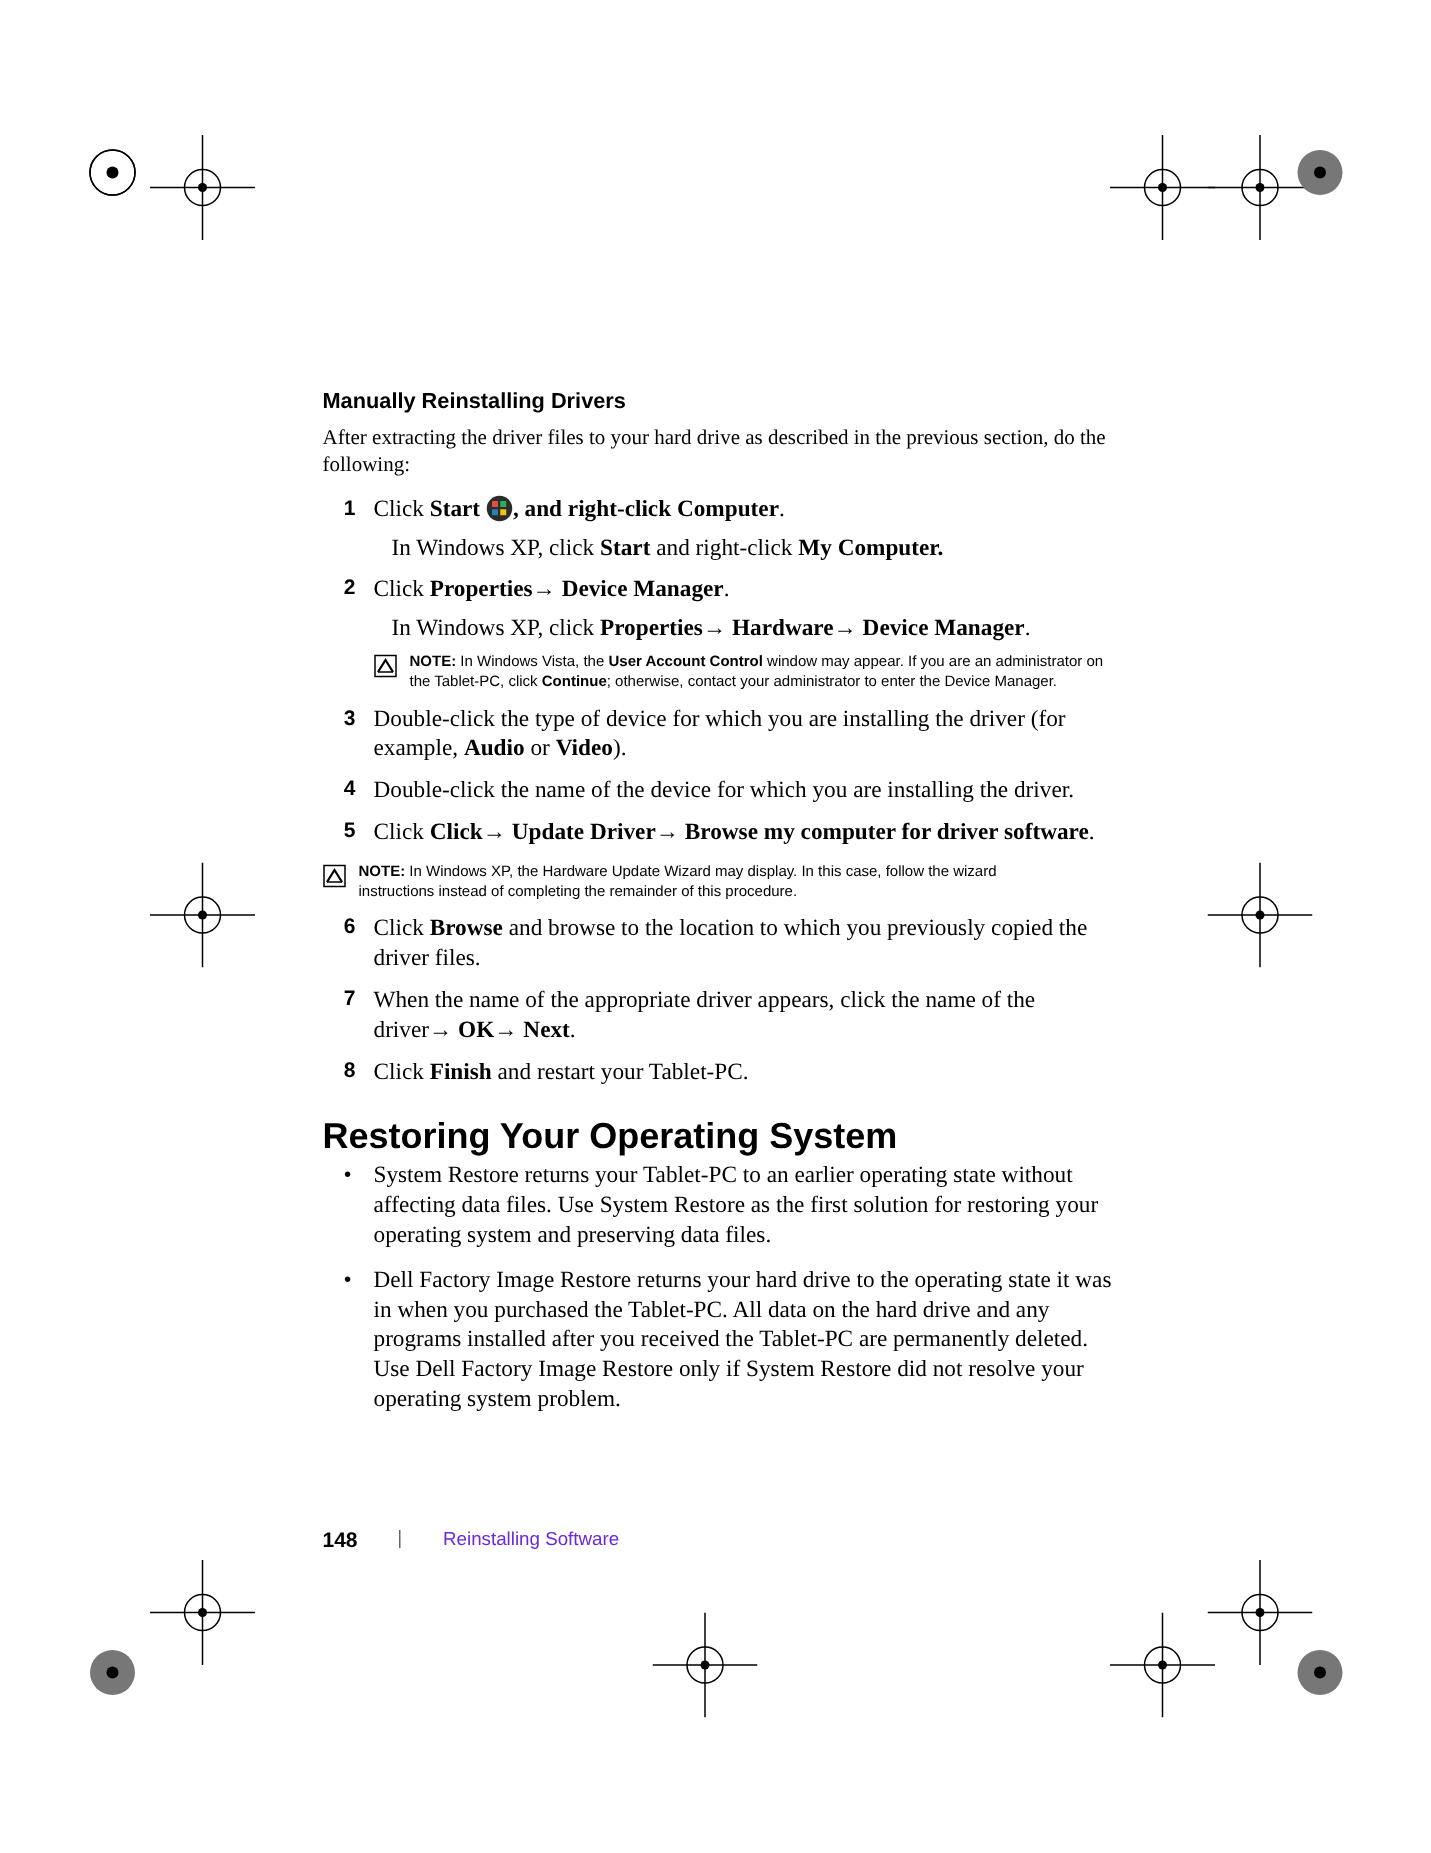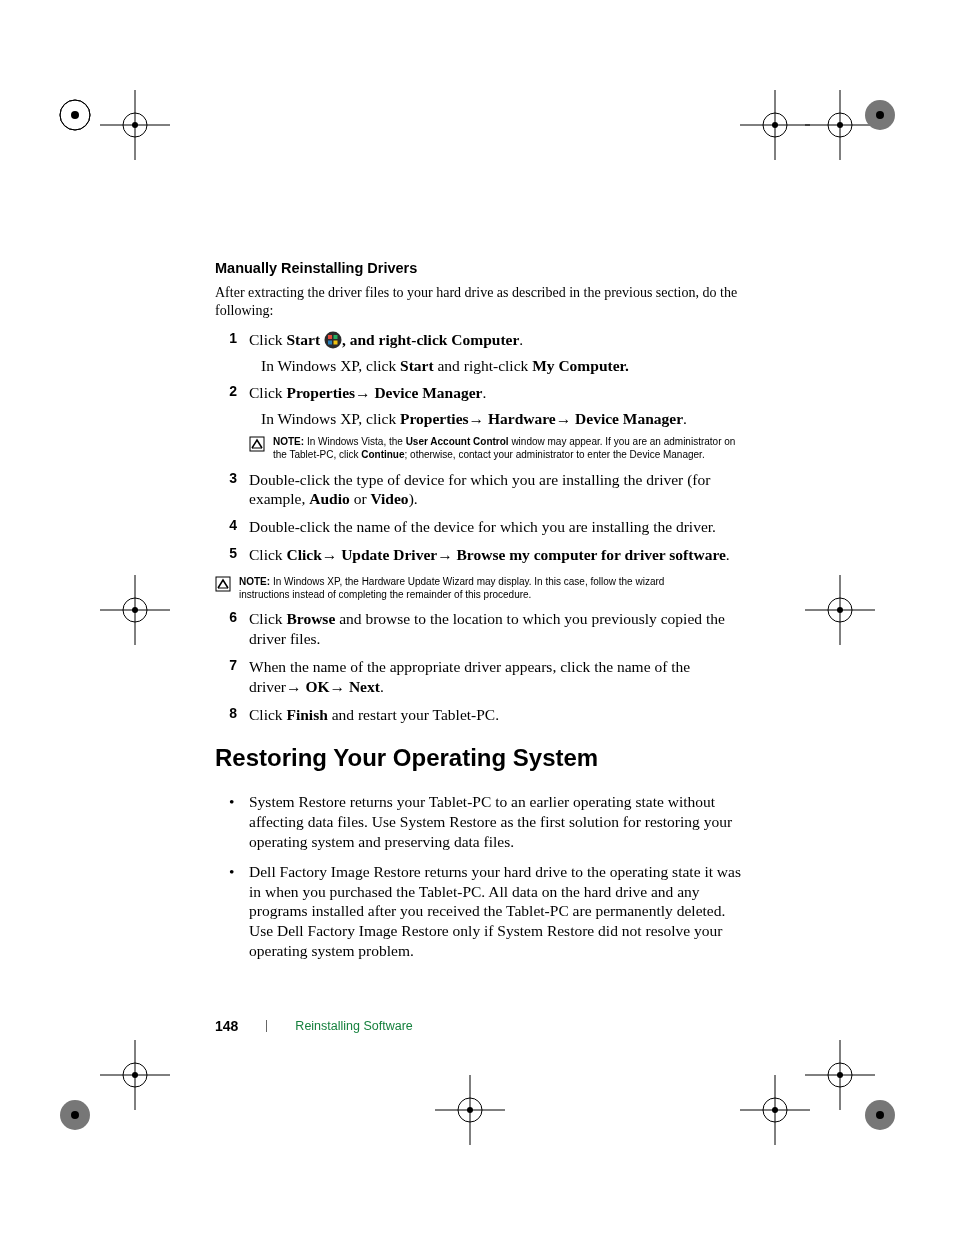--- a/index.html
+++ b/index.html
@@ -95,21 +95,21 @@
     display: inline-block;
     width: 18px;
     height: 18px;
     vertical-align: -4px;
   }
 
   h2.section-title {
     font-family: Arial, Helvetica, sans-serif;
     font-weight: bold;
     font-size: 24px;
-    margin: 20px 0 20px 0;
+    margin: 20px 0 2px 0;
   }
 
   ul.bullets {
     list-style: none;
     padding: 0;
     margin: 0 0 4px 0;
   }
   ul.bullets > li {
     position: relative;
     padding-left: 34px;
@@ -134,21 +134,21 @@
     display: flex;
     align-items: center;
     gap: 28px;
   }
   .footer .pgnum { font-weight: bold; font-size: 14px; }
   .footer .divider {
     width: 1px;
     height: 12px;
     background: #666;
   }
-  .footer .section { color: #15803d; }
+  .footer .section { color: #6d28d9; }
 </style>
 </head>
 <body>
 
 <svg class="reg-mark" style="left:55px; top:95px;" width="40" height="40" viewBox="0 0 40 40">
     <circle class="outer" cx="20" cy="20" r="15" fill="#777"></circle>
     <circle cx="20" cy="20" r="15" fill="none" stroke="#000"></circle>
     <circle cx="20" cy="20" r="4" fill="#000"></circle>
   </svg>
 <svg class="reg-mark" style="left:100px; top:90px;" width="70" height="70" viewBox="0 0 70 70">

